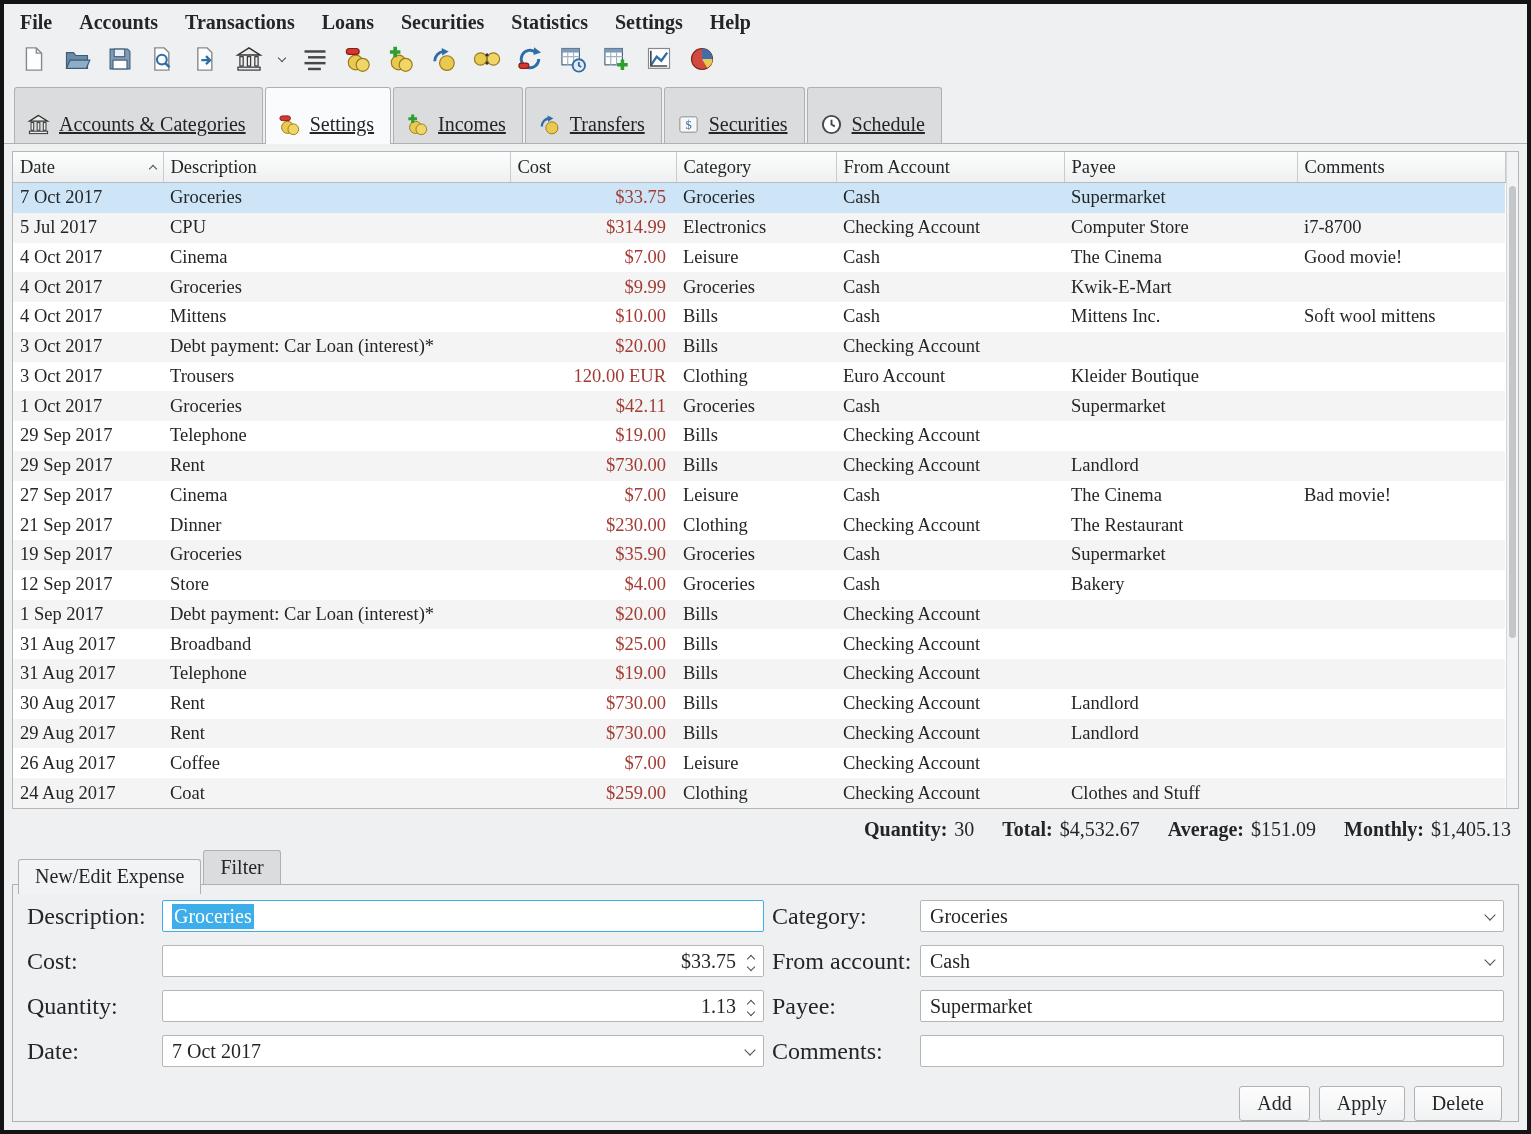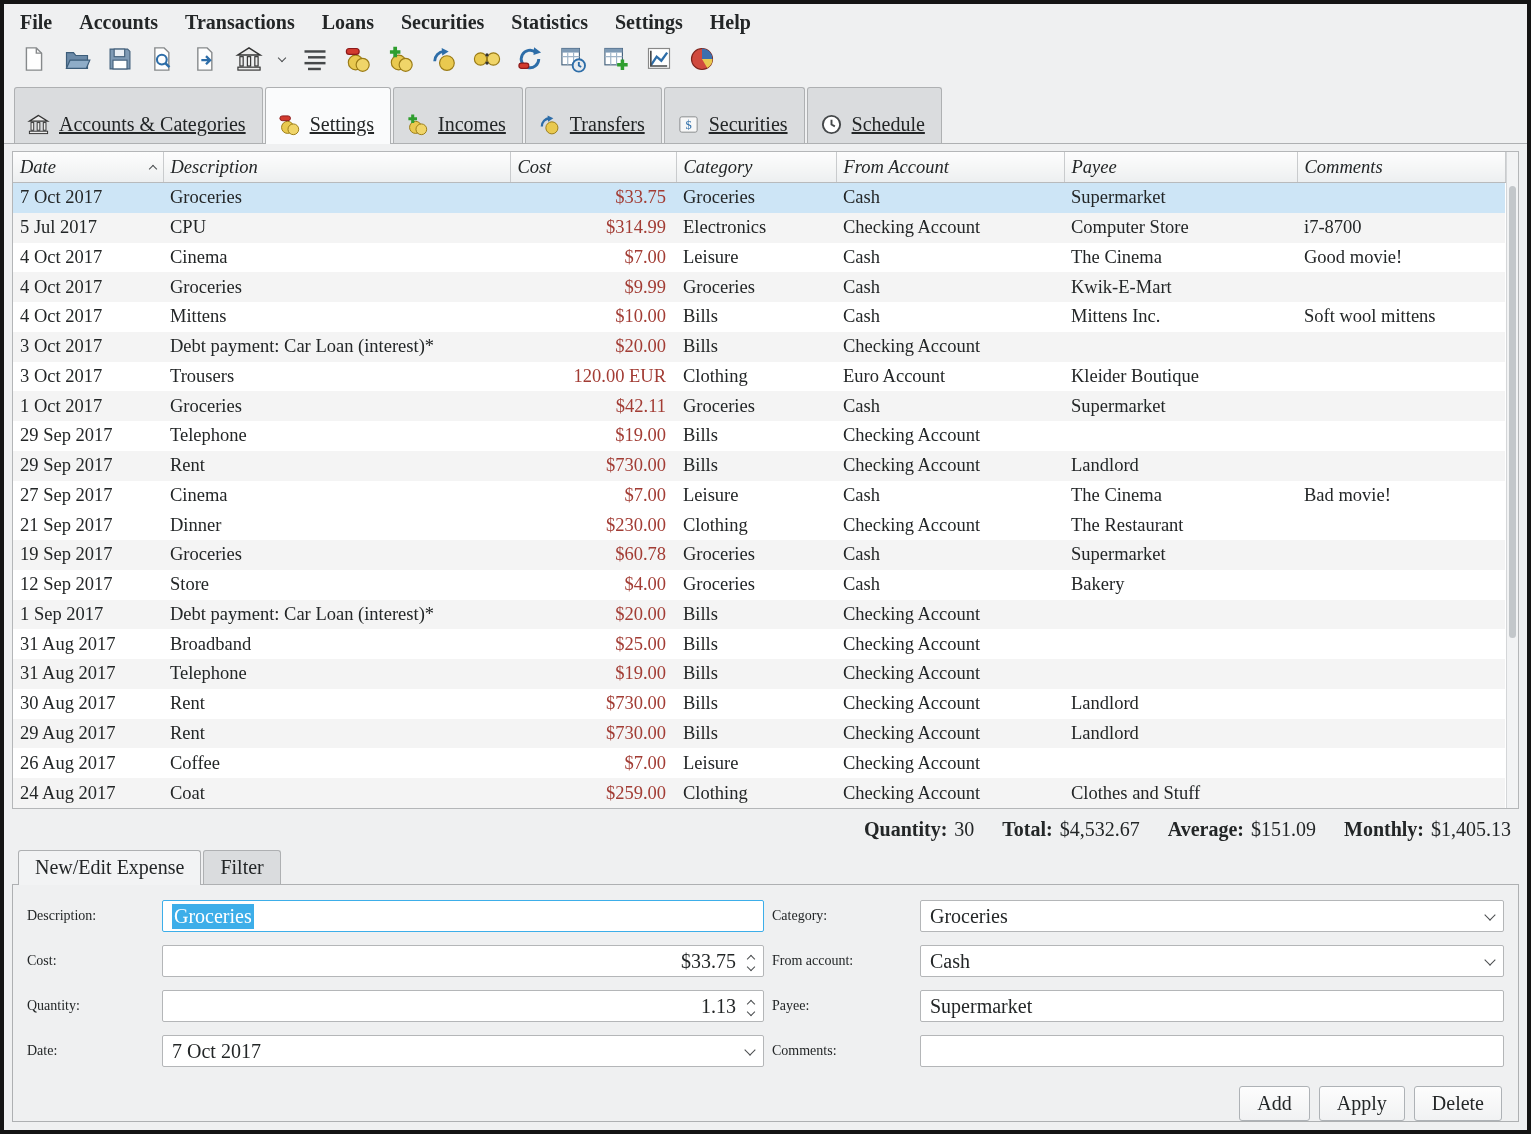--- a/index.html
+++ b/index.html
@@ -27,41 +27,41 @@
   .tab{display:flex;align-items:center;gap:9px;padding:25px 16px 7px 12px;font-size:20px;
        background:#dadcde;border:1px solid #aeb0b2;border-bottom:none;border-radius:3px 3px 0 0;cursor:default;text-decoration:underline;}
   .tab svg{width:23px;height:23px;}
   .tab.active{background:#fafbfc;position:relative;top:1px;padding-bottom:8px;}
   
   .table-wrap{margin:7px 8px 0;border:1px solid #b4b6b8;background:#fff;display:flex;height:672px;overflow:hidden;}
   table{border-collapse:collapse;table-layout:fixed;width:1492px;font-size:18.5px;}
   col.c-date{width:150px}col.c-desc{width:347px}col.c-cost{width:166px}
   col.c-cat{width:160px}col.c-from{width:228px}col.c-payee{width:233px}col.c-comm{width:208px}
   thead th{height:30px;background:linear-gradient(#fdfdfd,#edeff0);border-right:1px solid #c9cbcd;
-      border-bottom:1px solid #b8babc;font-weight:normal;text-align:left;padding:0 7px;white-space:nowrap;cursor:default;font-style:italic;}
+      border-bottom:1px solid #b8babc;font-weight:normal;text-align:left;padding:0 7px;white-space:nowrap;cursor:default;}
   thead th .thwrap{display:flex;align-items:center;justify-content:space-between;}
   tbody td{height:29px;padding:0 7px;white-space:nowrap;overflow:hidden;}
   tbody tr.alt{background:#f4f4f4;}
   tbody tr.selected{background:#cde5f6;}
   td.cost{color:#a23c34;text-align:right;padding-right:10px;}
   
   .vscroll{width:15px;background:#f2f3f4;border-left:1px solid #d4d6d8;position:relative;}
   .vscroll .handle{position:absolute;left:2px;right:2px;top:34px;height:452px;background:#c3c7ca;border-radius:6px;}
   
   .stats{display:flex;justify-content:flex-end;gap:10px;padding:9px 16px 6px;font-size:20px;align-items:baseline;}
   .stats .pair{display:flex;gap:7px;margin-left:18px;}
   .stats .lab{font-weight:bold;}
   
   .etabbar{display:flex;align-items:flex-end;padding:2px 0 0 14px;gap:2px;position:relative;z-index:2;}
   .etab{padding:5px 16px;font-size:20px;background:#dadcde;border:1px solid #aeb0b2;border-bottom:none;
         border-radius:3px 3px 0 0;cursor:default;}
-  .etab.active{background:#f2f3f4;position:relative;top:1px;padding-bottom:6px;}
+  .etab.active{background:#f2f3f4;position:relative;top:10px;padding-bottom:6px;}
   .editor{margin:0 8px 8px;border:1px solid #aeb0b2;background:#eff0f1;flex:1;padding:15px 14px 0;}
   .form{display:grid;grid-template-columns:127px 602px 140px 1fr;column-gap:8px;row-gap:13px;align-items:center;}
-  .flabel{font-size:14px;white-space:nowrap;}
+  .flabel{font-size:24px;white-space:nowrap;}
   .field{height:32px;background:#fff;border:1px solid #b4b6b8;border-radius:2px;display:flex;
          align-items:center;padding:0 9px;font-size:20px;box-sizing:border-box;}
   .field.focused{border:1px solid #3daee9;}
   .txtsel{background:#3daee9;color:#fff;padding:1px 2px;}
   .field.spin .val{flex:1;text-align:right;padding-right:8px;}
   .spin-btns{display:flex;flex-direction:column;align-items:center;justify-content:center;gap:5px;padding-left:4px;}
   .field.combo{justify-content:space-between;}
   
   .btnrow{display:flex;justify-content:flex-end;gap:9px;margin-top:19px;padding-right:2px;}
   .btn{min-width:62px;height:35px;background:linear-gradient(#fdfdfd,#f1f2f3);border:1px solid #aeb2b6;
@@ -389,21 +389,21 @@
             <td>Dinner</td>
             <td class="cost">$230.00</td>
             <td>Clothing</td>
             <td>Checking Account</td>
             <td>The Restaurant</td>
             <td></td>
           </tr>
           <tr class="alt">
             <td>19 Sep 2017</td>
             <td>Groceries</td>
-            <td class="cost">$60.78</td>
+            <td class="cost">$35.90</td>
             <td>Groceries</td>
             <td>Cash</td>
             <td>Supermarket</td>
             <td></td>
           </tr>
           <tr>
             <td>12 Sep 2017</td>
             <td>Store</td>
             <td class="cost">$4.00</td>
             <td>Groceries</td>

